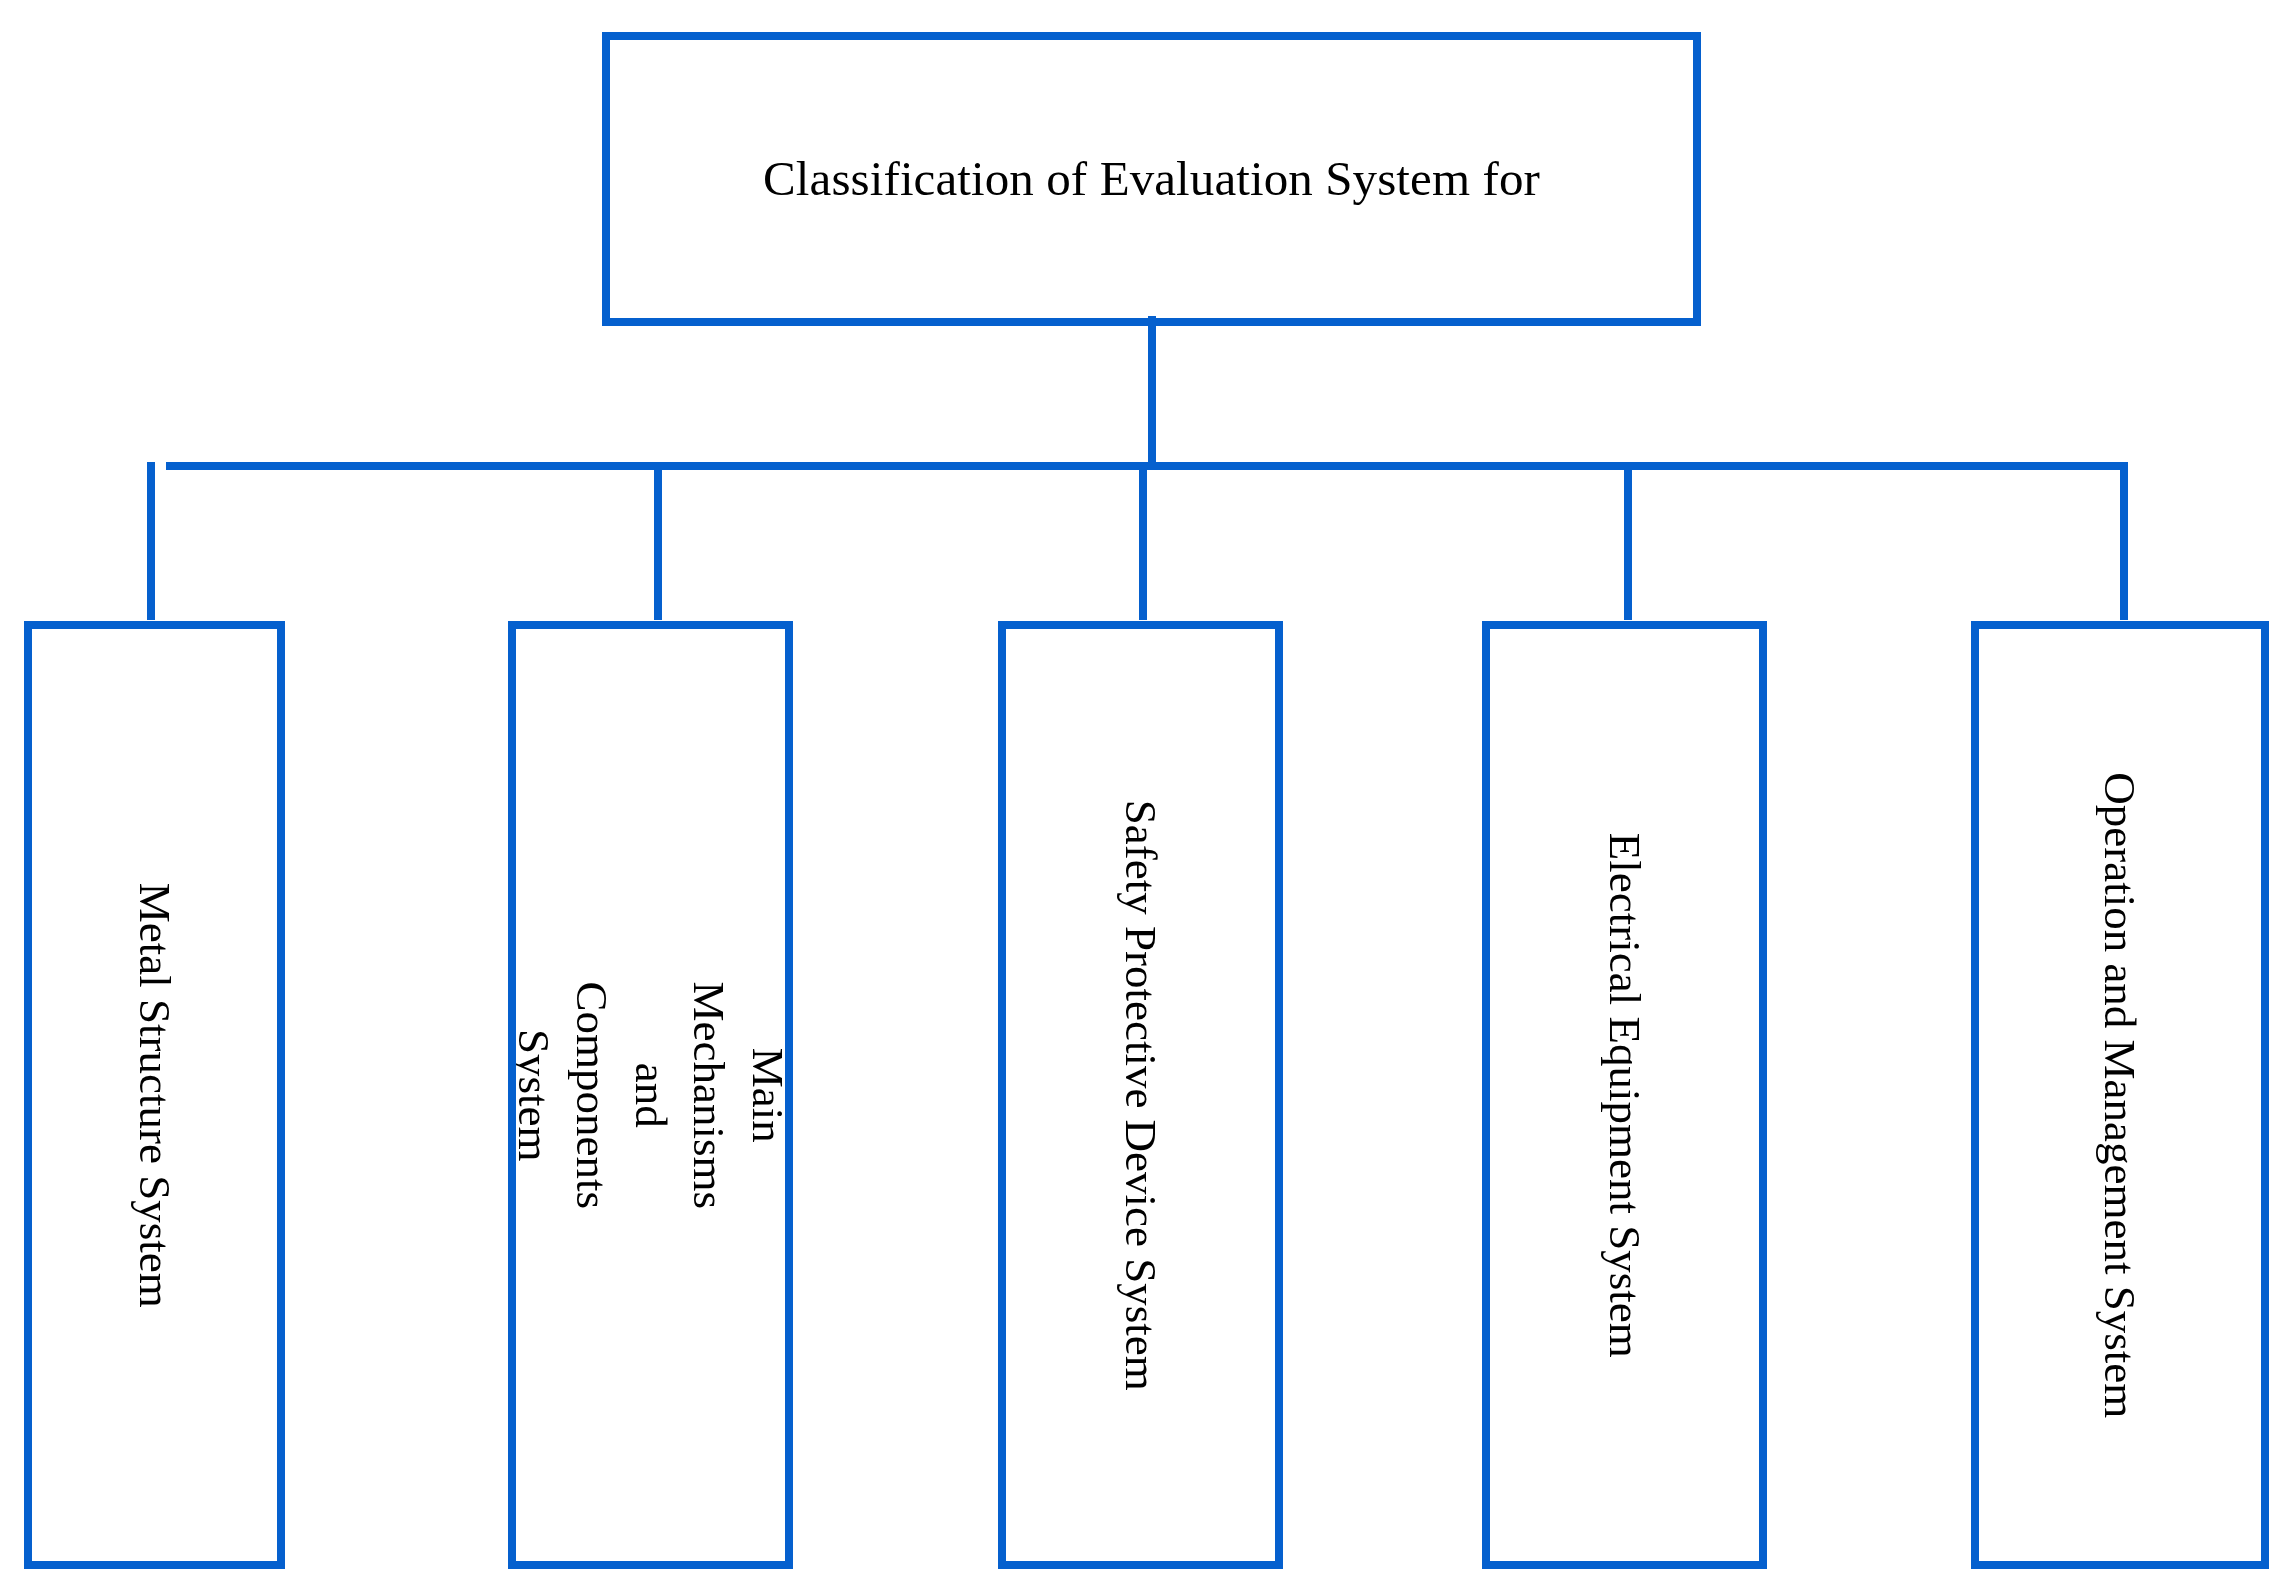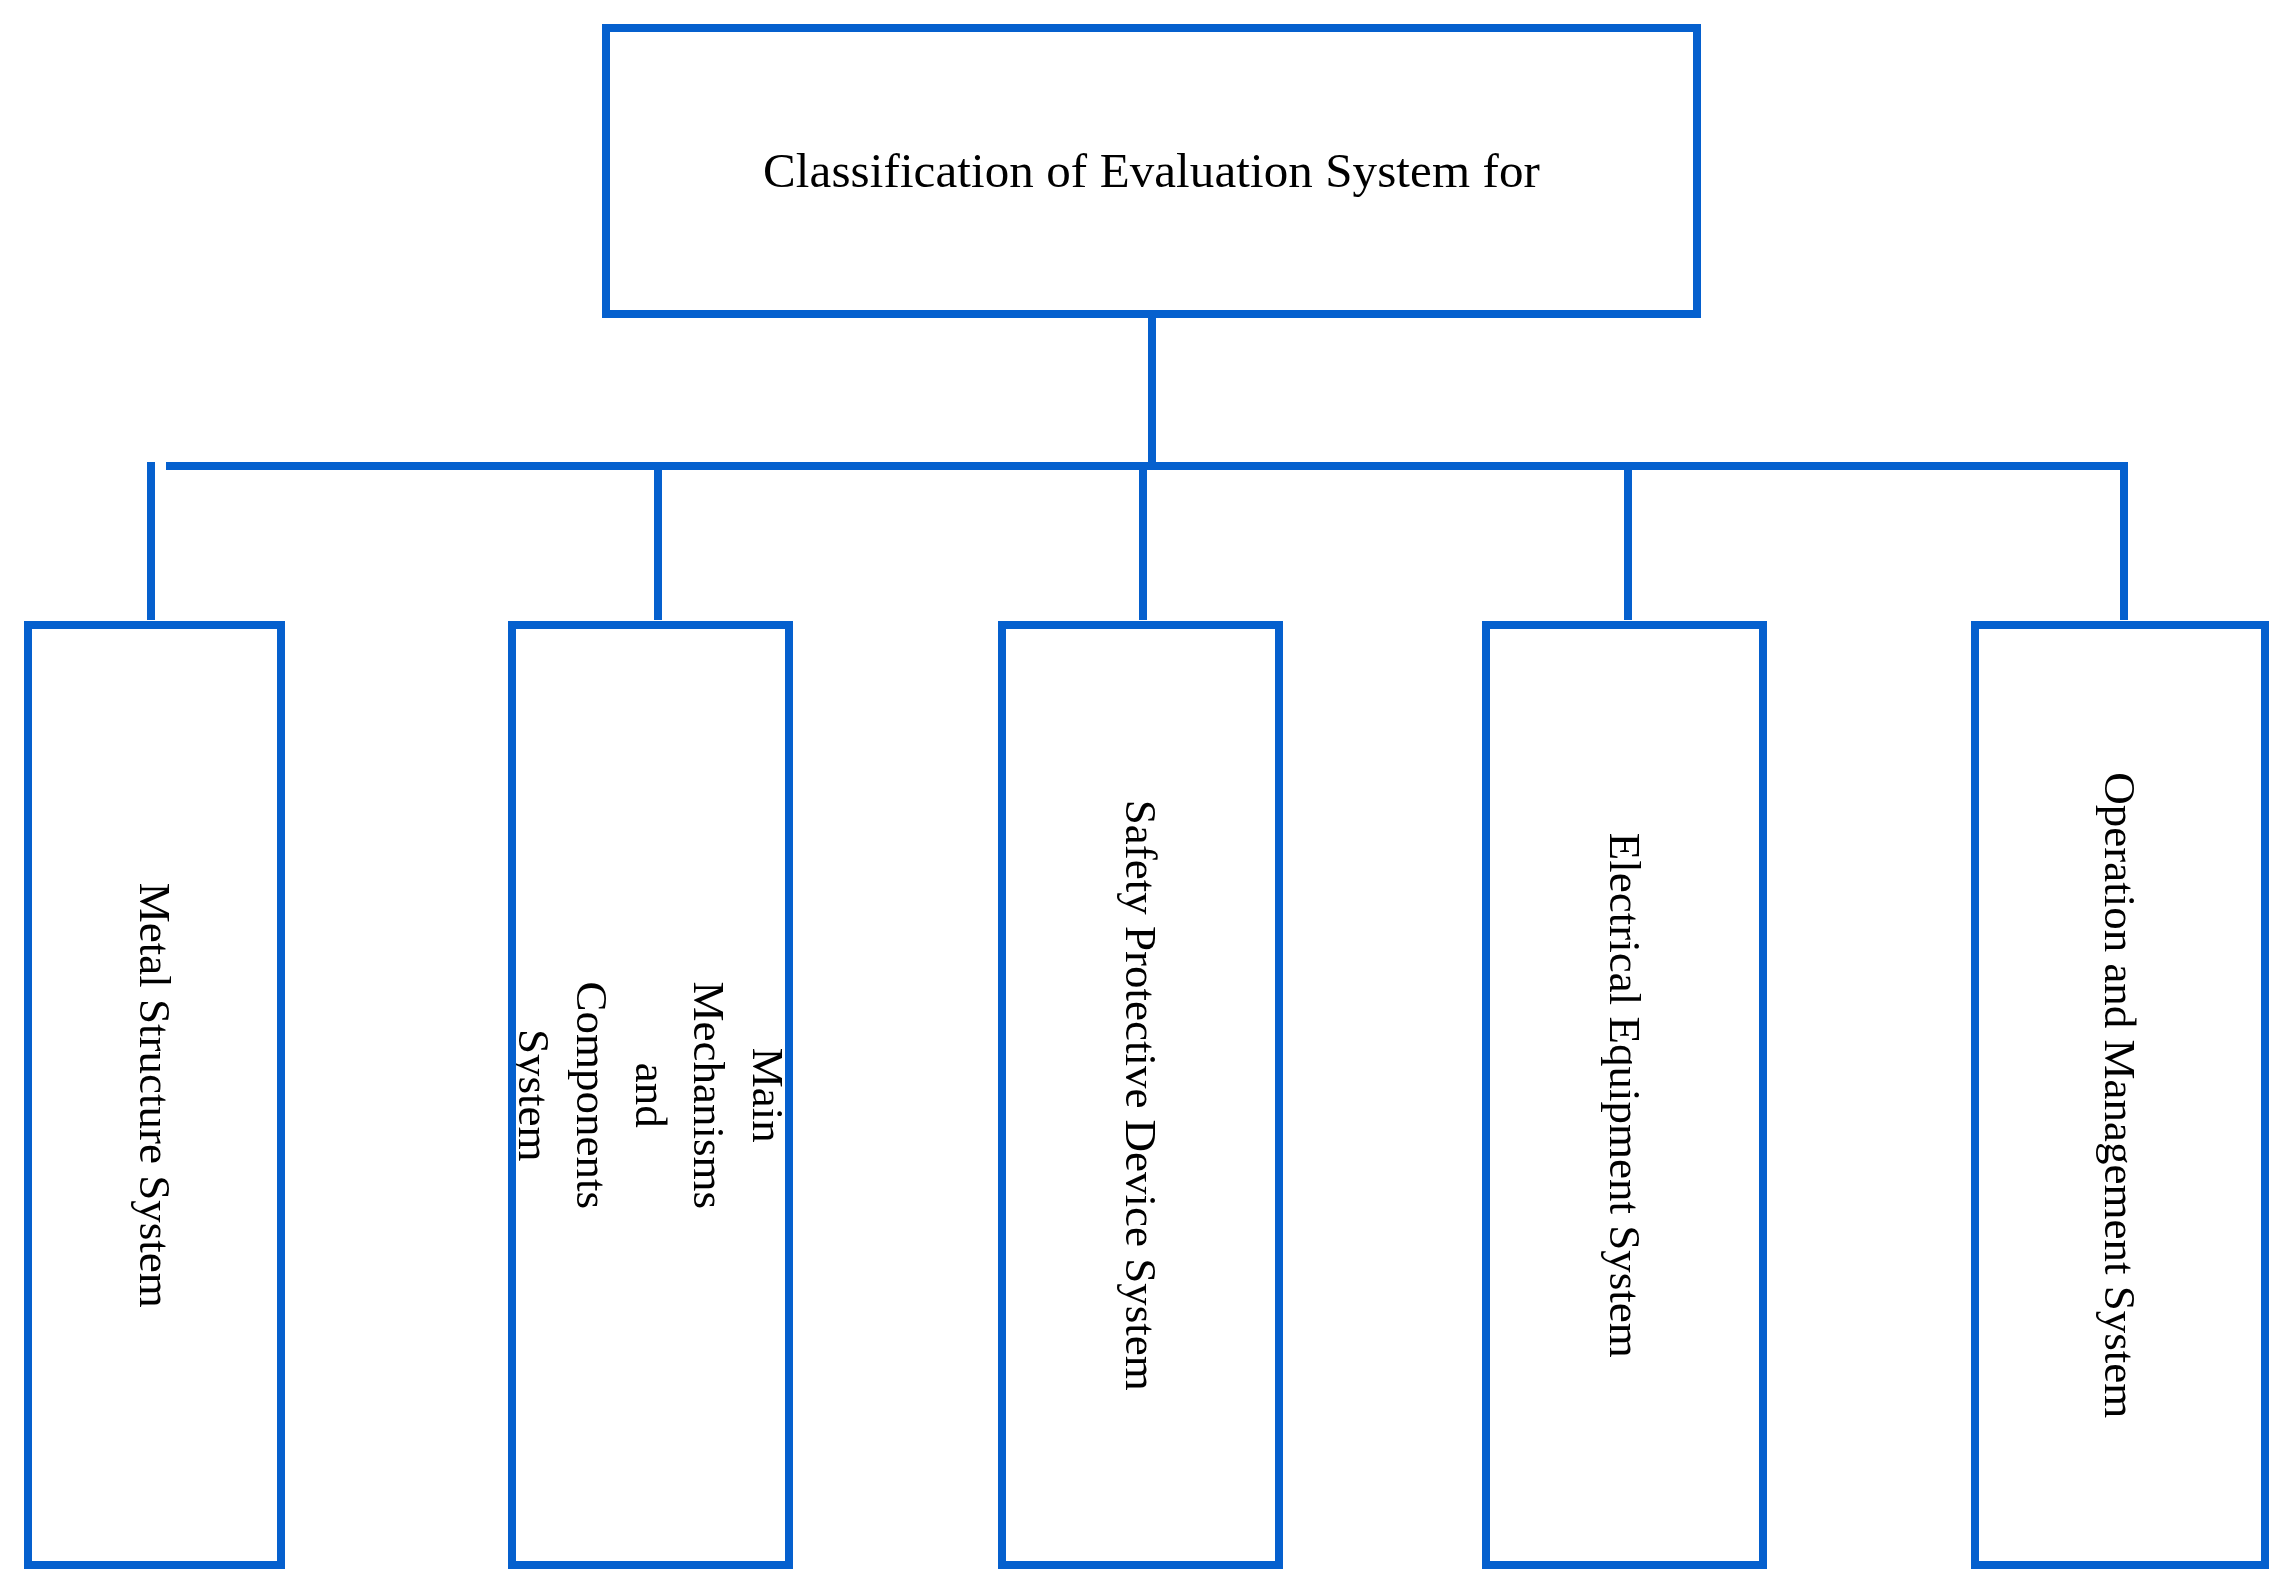--- a/index.html
+++ b/index.html
@@ -12,21 +12,21 @@
     width: 2295px;
     height: 1590px;
     background: #ffffff;
     overflow: hidden;
     font-family: "Liberation Serif", "DejaVu Serif", serif;
   }
   
   .root-box {
     position: absolute;
     left: 602px;
-    top: 24px;
+    top: 32px;
     width: 1099px;
     height: 294px;
     box-sizing: border-box;
     border: 8.2px solid #0560ce;
     background: #ffffff;
     display: flex;
     align-items: center;
     justify-content: center;
   }
   .root-label {

